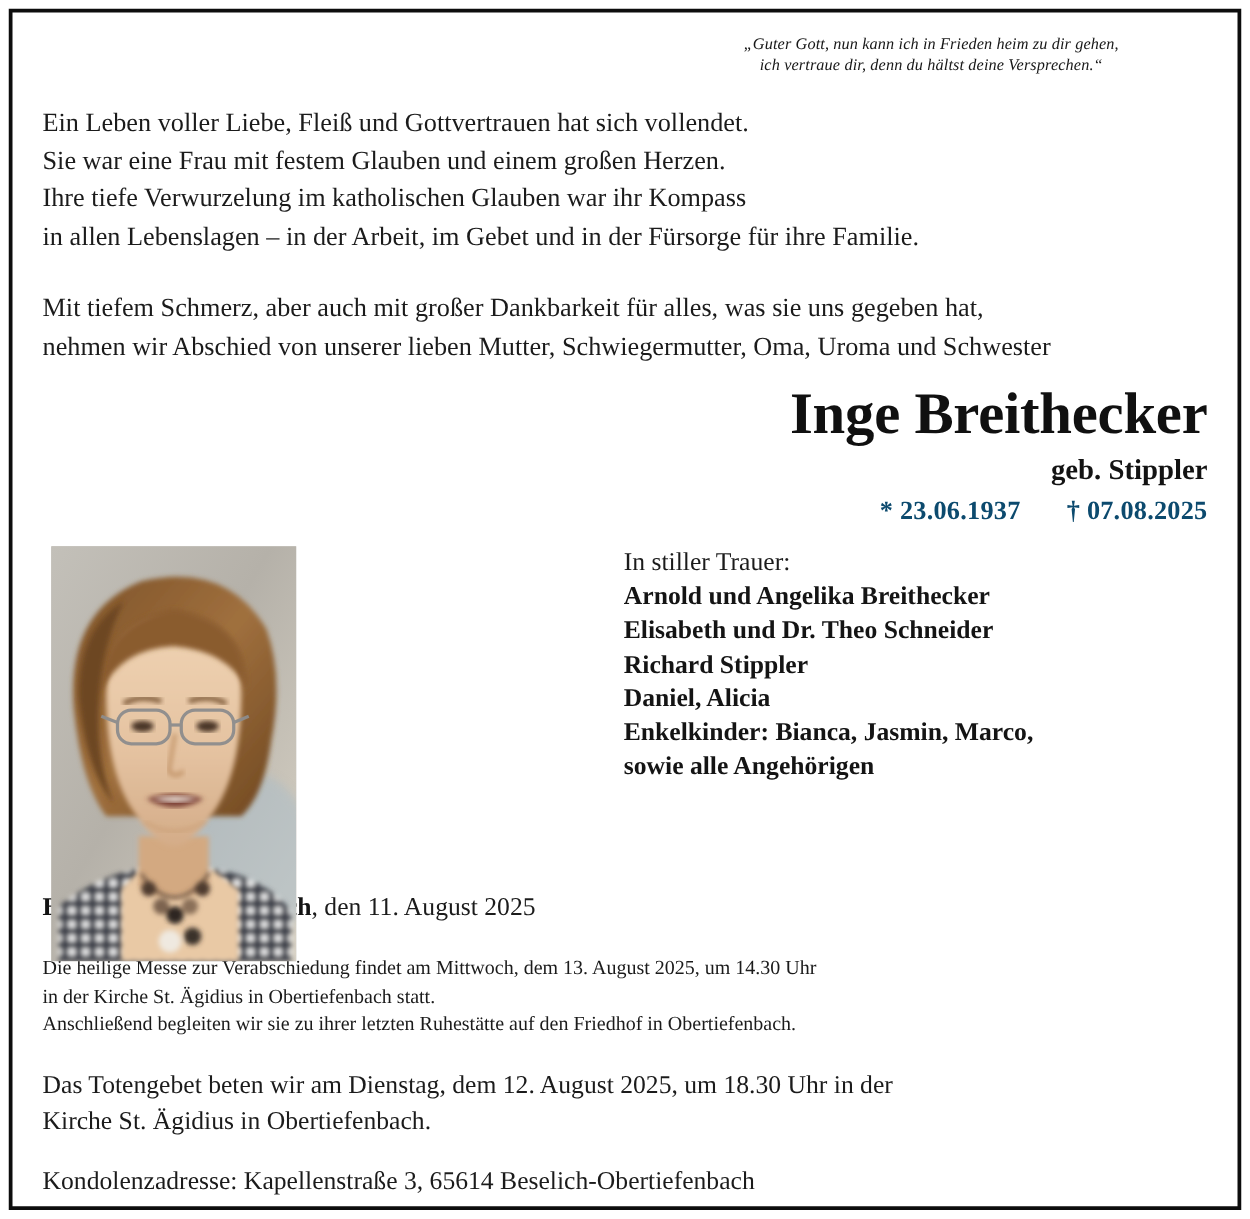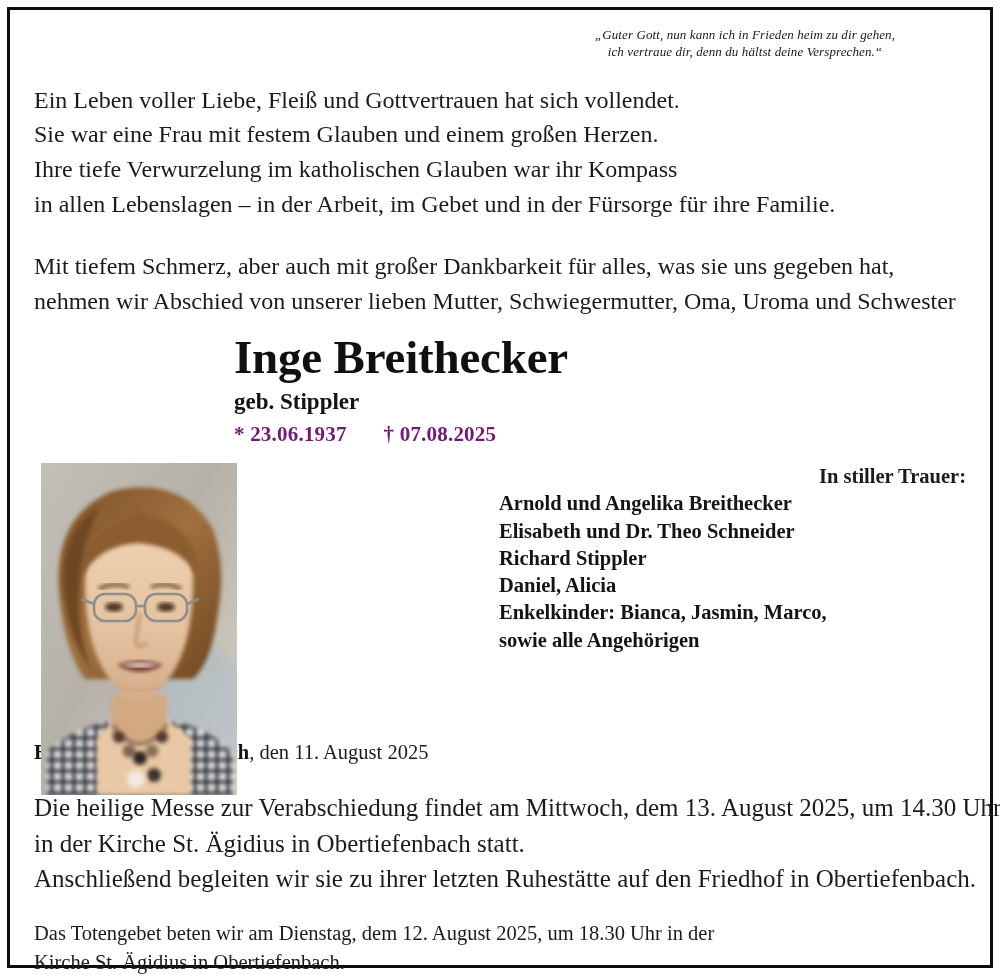--- a/index.html
+++ b/index.html
@@ -48,54 +48,54 @@
     font-family: "Liberation Serif", "DejaVu Serif", serif;
     font-size: 13px;
     line-height: 1.33;
     color: #171717;
     letter-spacing: 0.1px;
   }
   .verse .vline { display: block; white-space: nowrap; }
 
   
   .para {
-    font-size: 24px;
+    font-size: 21px;
     line-height: 1.45;
     color: #1b1b1b;
     margin: 0;
   }
   .para .line { display: block; white-space: nowrap; }
   .para-intro { margin-top: 22px; }
   .para-farewell { margin-top: 27px; }
 
   
   .center-block {
     margin-top: 14px;
-    text-align: left;
+    text-align: right;
     padding-left: 200px;
   }
   .deceased-name {
     font-size: 47px;
     font-weight: bold;
     letter-spacing: -0.2px;
     line-height: 1.08;
     color: #101010;
     white-space: nowrap;
   }
   .maiden-name {
     margin-top: 6px;
     font-size: 23px;
     font-weight: bold;
     color: #131313;
   }
   .life-dates {
     margin-top: 7px;
     font-size: 21px;
     font-weight: bold;
-    color: #701a75;
+    color: #0c4a6e;
     letter-spacing: 0.2px;
   }
   .life-dates .gap { display: inline-block; width: 26px; }
 
   
   .mid-row {
     position: relative;
     margin-top: 16px;
     min-height: 240px;
   }
@@ -110,41 +110,40 @@
   }
   .photo svg { display: block; width: 100%; height: 100%; }
 
   .mourners {
     margin-left: 465px;
     font-size: 20.5px;
     line-height: 1.33;
     color: #1b1b1b;
   }
   .mourners-heading {
-    font-weight: bold;
-    white-space: nowrap;
-    text-align: right;
+    font-weight: normal;
+    white-space: nowrap;
   }
   .mourner {
     font-weight: bold;
     white-space: nowrap;
     color: #141414;
   }
 
   
   .lower { margin-top: 38px; }
   .place-date {
     font-size: 20.5px;
     color: #1b1b1b;
     white-space: nowrap;
   }
   .place-date .place { font-weight: bold; color: #131313; }
   .service {
     margin-top: 26px;
-    font-size: 25px;
+    font-size: 16px;
     line-height: 1.42;
     color: #1b1b1b;
   }
   .service .line { display: block; white-space: nowrap; }
   .prayer {
     margin-top: 22px;
     font-size: 20.5px;
     line-height: 1.42;
     color: #1b1b1b;
   }

